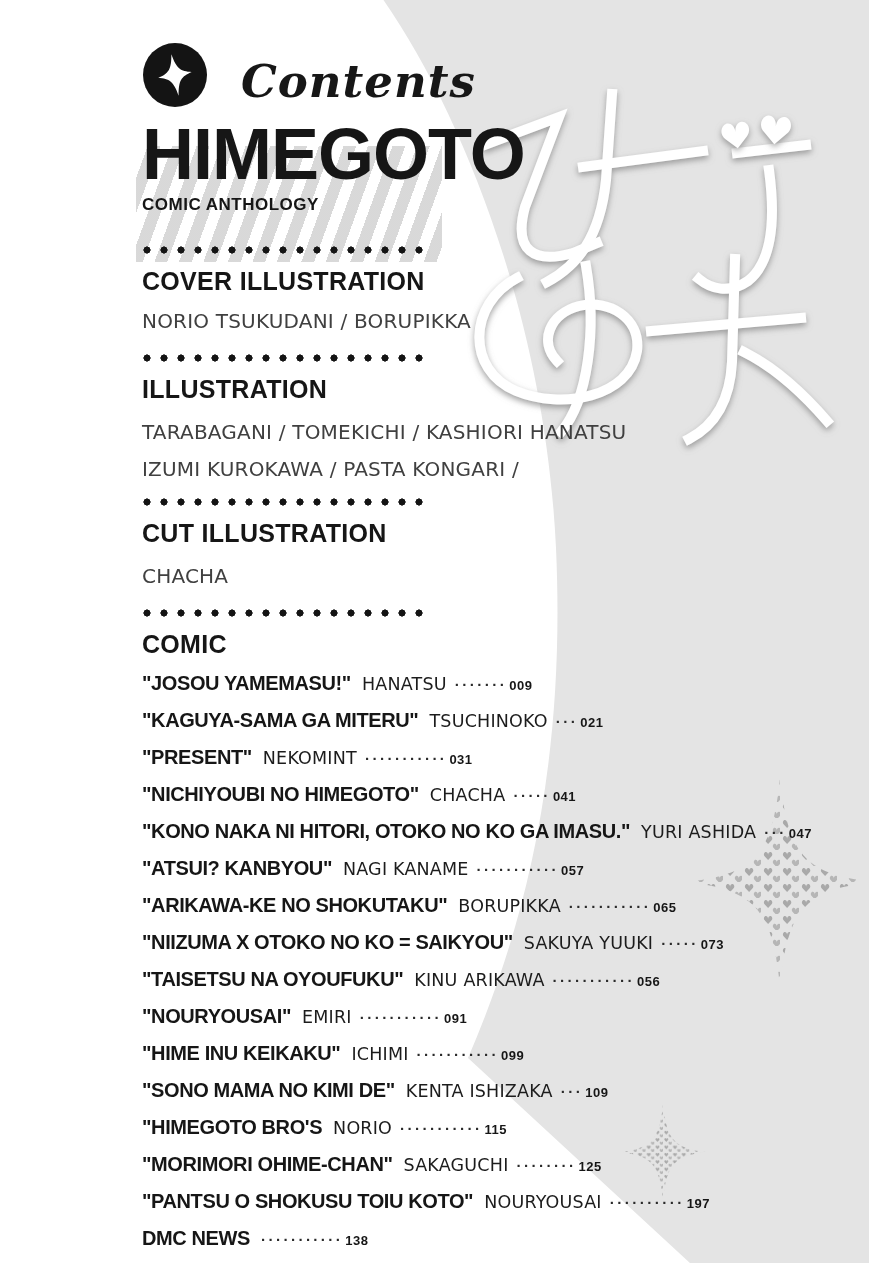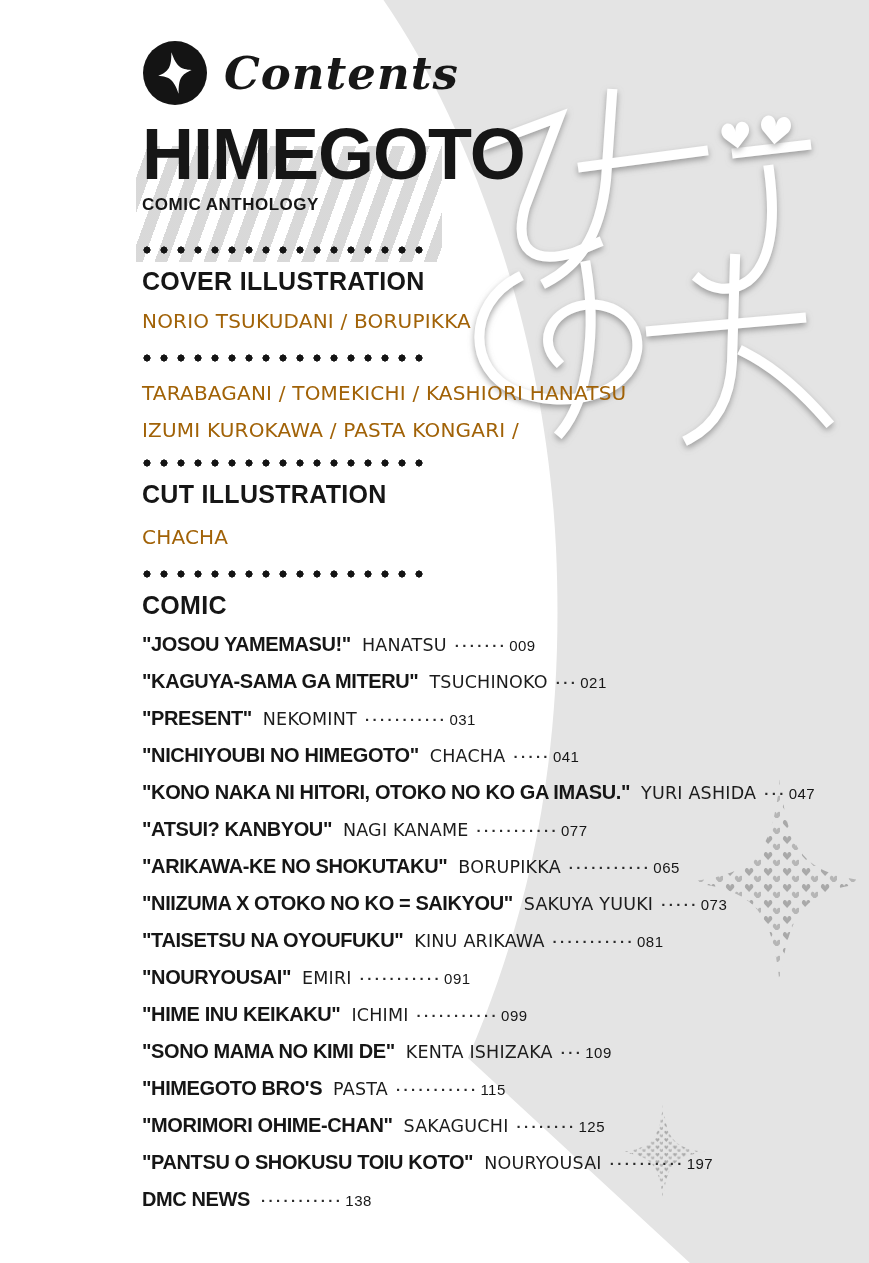--- a/index.html
+++ b/index.html
@@ -2,41 +2,41 @@
 <html><head>
 <meta charset="utf-8">
 <style>
   html,body{margin:0;padding:0;width:869px;height:1263px;overflow:hidden;background:#fff;
             font-family:"Liberation Sans",sans-serif;color:#161616;}
   .stage{position:relative;width:869px;height:1263px;}
   svg.bg{position:absolute;left:0;top:0;z-index:0;}
   .hatch{position:absolute;left:136px;top:146px;width:306px;height:116px;z-index:1;opacity:.5;
          background:repeating-linear-gradient(110deg,transparent 0 11px,#b2b2b2 11px 23px);}
   .content{position:absolute;left:142px;top:38px;width:720px;z-index:2;}
-  .brand-row{display:flex;align-items:center;gap:16px;height:70px;}
+  .brand-row{display:flex;align-items:flex-end;gap:33px;height:70px;}
   .contents-script{font-family:"DejaVu Serif",serif;font-style:italic;font-weight:bold;
                    font-size:45px;letter-spacing:1px;color:#171717;}
   .big-title{font-size:72px;line-height:1;font-weight:bold;letter-spacing:-1px;margin-top:10px;}
   .sub-title{font-size:17px;line-height:1;font-weight:bold;letter-spacing:.5px;margin-top:6px;}
   .rule{width:290px;height:10px;margin-top:32px;background-repeat:repeat-x;
         background-image:radial-gradient(circle 3.6px at 5px 5px,#141414 97%,transparent 100%);
         background-size:17px 10px;}
   .sec-h{font-size:25px;line-height:1;font-weight:bold;letter-spacing:.3px;margin:14px 0 0 0;}
   .names{font-family:"DejaVu Sans",sans-serif;font-size:20px;line-height:1;margin:17px 0 0 0;
-         letter-spacing:.2px;color:#a16207;white-space:nowrap;}
+         letter-spacing:.2px;color:#404040;white-space:nowrap;}
   .names.gap2{margin-top:20px;}
   .rule.r2{margin-top:22px;} .rule.r3{margin-top:18px;} .rule.r4{margin-top:22px;}
   .entries{margin-top:8px;}
   .entry{height:37px;line-height:37px;white-space:nowrap;}
   .etitle{font-size:20px;font-weight:bold;letter-spacing:-.4px;margin-right:11px;}
   .eauthor{font-family:"DejaVu Sans",sans-serif;font-size:17.5px;letter-spacing:.2px;
            color:#1c1c1c;margin-right:8px;}
   .eauthor:empty{display:none;margin:0;}
   .edots{font-size:15px;font-weight:bold;letter-spacing:2.5px;color:#2a2a2a;margin-right:2px;}
-  .epage{font-size:15px;font-weight:normal;letter-spacing:.5px;}
+  .epage{font-size:13px;font-weight:bold;letter-spacing:.5px;}
 </style>
 </head>
 <body>
 
 <div class="stage">
 
   <svg class="bg" width="869" height="1263" viewBox="0 0 869 1263">
     <defs>
       <pattern id="heartsPat" width="19" height="16" patternUnits="userSpaceOnUse">
         <path d="M6,4.2 C6,2.2 4.4,1 3.1,1.9 C1.9,2.8 1.8,4.6 3,5.8 L6,8.8 L9,5.8 C10.2,4.6 10.1,2.8 8.9,1.9 C7.6,1 6,2.2 6,4.2 Z" fill="#a9a9a9" transform="translate(0.5,0.2) scale(1.1)"></path>
@@ -85,20 +85,21 @@
     </div>
 
     <div class="big-title">HIMEGOTO</div>
     <div class="sub-title">COMIC ANTHOLOGY</div>
 
     <div class="rule"></div>
     <h2 class="sec-h">COVER ILLUSTRATION</h2>
     <p class="names">NORIO TSUKUDANI / BORUPIKKA</p>
 
     <div class="rule r2"></div>
+    <h2 class="sec-h">ILLUSTRATION</h2>
     <p class="names gap2">TARABAGANI / TOMEKICHI / KASHIORI HANATSU</p>
     <p class="names">IZUMI KUROKAWA / PASTA KONGARI /</p>
 
     <div class="rule r3"></div>
     <h2 class="sec-h">CUT ILLUSTRATION</h2>
     <p class="names gap2">CHACHA</p>
 
     <div class="rule r4"></div>
     <h2 class="sec-h">COMIC</h2>
 
@@ -117,49 +118,49 @@
 
   <div class="entry">
     <span class="etitle">"NICHIYOUBI NO HIMEGOTO"</span><span class="eauthor">CHACHA</span><span class="edots">·····</span><span class="epage">041</span>
   </div>
 
   <div class="entry">
     <span class="etitle">"KONO NAKA NI HITORI, OTOKO NO KO GA IMASU."</span><span class="eauthor">YURI ASHIDA</span><span class="edots">···</span><span class="epage">047</span>
   </div>
 
   <div class="entry">
-    <span class="etitle">"ATSUI? KANBYOU"</span><span class="eauthor">NAGI KANAME</span><span class="edots">···········</span><span class="epage">077</span>
+    <span class="etitle">"ATSUI? KANBYOU"</span><span class="eauthor">NAGI KANAME</span><span class="edots">···········</span><span class="epage">057</span>
   </div>
 
   <div class="entry">
     <span class="etitle">"ARIKAWA-KE NO SHOKUTAKU"</span><span class="eauthor">BORUPIKKA</span><span class="edots">···········</span><span class="epage">065</span>
   </div>
 
   <div class="entry">
     <span class="etitle">"NIIZUMA X OTOKO NO KO = SAIKYOU"</span><span class="eauthor">SAKUYA YUUKI</span><span class="edots">·····</span><span class="epage">073</span>
   </div>
 
   <div class="entry">
-    <span class="etitle">"TAISETSU NA OYOUFUKU"</span><span class="eauthor">KINU ARIKAWA</span><span class="edots">···········</span><span class="epage">081</span>
+    <span class="etitle">"TAISETSU NA OYOUFUKU"</span><span class="eauthor">KINU ARIKAWA</span><span class="edots">···········</span><span class="epage">056</span>
   </div>
 
   <div class="entry">
     <span class="etitle">"NOURYOUSAI"</span><span class="eauthor">EMIRI</span><span class="edots">···········</span><span class="epage">091</span>
   </div>
 
   <div class="entry">
     <span class="etitle">"HIME INU KEIKAKU"</span><span class="eauthor">ICHIMI</span><span class="edots">···········</span><span class="epage">099</span>
   </div>
 
   <div class="entry">
     <span class="etitle">"SONO MAMA NO KIMI DE"</span><span class="eauthor">KENTA ISHIZAKA</span><span class="edots">···</span><span class="epage">109</span>
   </div>
 
   <div class="entry">
-    <span class="etitle">"HIMEGOTO BRO'S</span><span class="eauthor">PASTA</span><span class="edots">···········</span><span class="epage">115</span>
+    <span class="etitle">"HIMEGOTO BRO'S</span><span class="eauthor">NORIO</span><span class="edots">···········</span><span class="epage">115</span>
   </div>
 
   <div class="entry">
     <span class="etitle">"MORIMORI OHIME-CHAN"</span><span class="eauthor">SAKAGUCHI</span><span class="edots">········</span><span class="epage">125</span>
   </div>
 
   <div class="entry">
     <span class="etitle">"PANTSU O SHOKUSU TOIU KOTO"</span><span class="eauthor">NOURYOUSAI</span><span class="edots">··········</span><span class="epage">197</span>
   </div>
 

